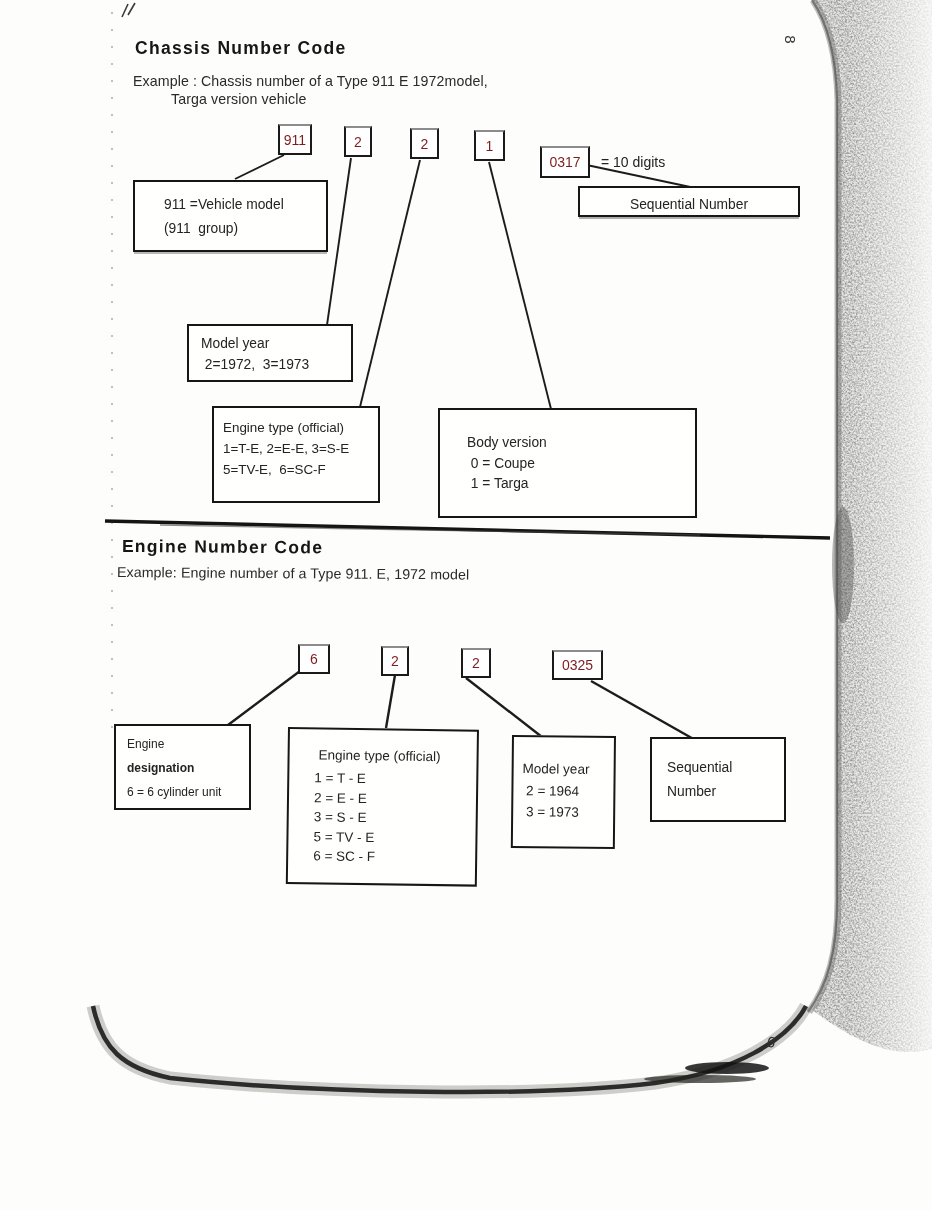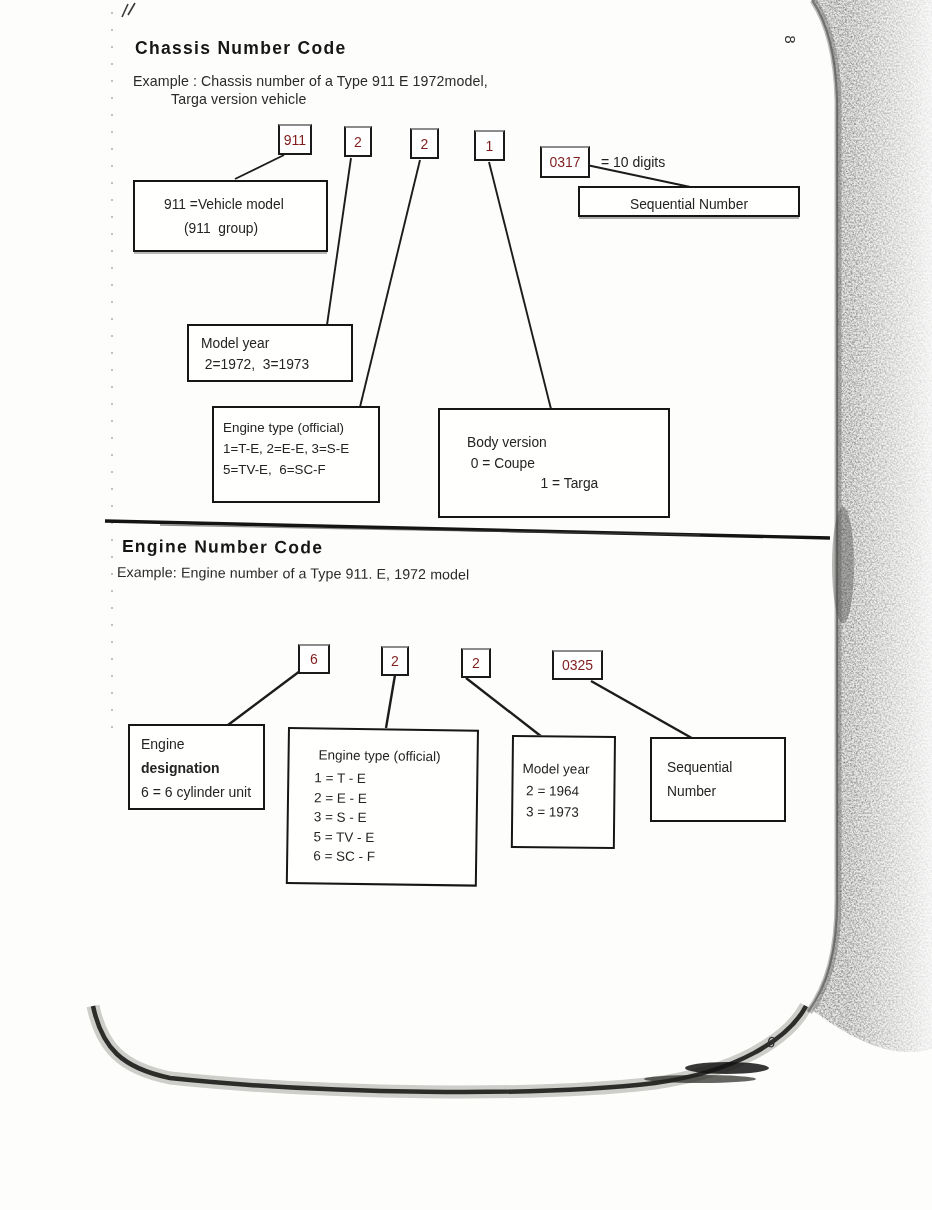--- a/index.html
+++ b/index.html
@@ -96,54 +96,54 @@
 
 <div class="abs code-box" style="left:278px;top:124px;width:34px;height:31px;">911</div>
 <div class="abs code-box" style="left:344px;top:126px;width:28px;height:31px;">2</div>
 <div class="abs code-box" style="left:410px;top:128px;width:29px;height:31px;">2</div>
 <div class="abs code-box" style="left:474px;top:130px;width:31px;height:31px;">1</div>
 <div class="abs code-box" style="left:540px;top:146px;width:50px;height:32px;">0317</div>
 <div class="abs digits-note" style="left:601px;top:127px;">= 10 digits</div>
 
 <div class="abs label-box" style="left:133px;top:180px;width:195px;height:72px;padding:11px 0 0 29px;box-shadow:0 3px 0 -1px rgba(25,25,25,.3);">
   <div class="box-line" style="line-height:24px;">911 =Vehicle model</div>
-  <div class="box-line" style="line-height:24px;margin-left:20px;">(911  group)</div>
+  <div class="box-line" style="line-height:24px;">(911  group)</div>
 </div>
 
 <div class="abs label-box" style="left:578px;top:186px;width:222px;height:31px;display:flex;align-items:flex-end;justify-content:center;box-shadow:0 3px 0 -1px rgba(25,25,25,.35);">
   <div class="box-line">Sequential Number</div>
 </div>
 
 <div class="abs label-box" style="left:187px;top:324px;width:166px;height:58px;padding:7px 0 0 12px;">
   <div class="box-line">Model year</div>
   <div class="box-line"> 2=1972,  3=1973</div>
 </div>
 
 <div class="abs label-box" style="left:212px;top:406px;width:168px;height:97px;padding:9px 0 0 9px;font-size:13.4px;">
   <div class="box-line">Engine type (official)</div>
   <div class="box-line">1=T-E, 2=E-E, 3=S-E</div>
   <div class="box-line">5=TV-E,  6=SC-F</div>
 </div>
 
-<div class="abs label-box" style="left:438px;top:408px;width:232px;height:110px;padding:21px 0 0 27px;">
+<div class="abs label-box" style="left:438px;top:408px;width:259px;height:110px;padding:21px 0 0 27px;">
   <div class="box-line" style="line-height:23px;">Body version</div>
   <div class="box-line" style="line-height:20px;"> 0 = Coupe</div>
-  <div class="box-line" style="line-height:20px;text-align:center;"> 1 = Targa</div>
+  <div class="box-line" style="line-height:20px;"> 1 = Targa</div>
 </div>
 
 <div class="abs section-title" style="left:122px;top:536px;transform:rotate(0.4deg);transform-origin:left top;">Engine Number Code</div>
 
 <div class="abs example-text" style="left:117px;top:564px;transform:rotate(0.4deg);transform-origin:left top;">Example: Engine number of a Type 911. E, 1972 model</div>
 
 <div class="abs code-box" style="left:298px;top:644px;width:32px;height:30px;">6</div>
 <div class="abs code-box" style="left:381px;top:646px;width:28px;height:30px;">2</div>
 <div class="abs code-box" style="left:461px;top:648px;width:30px;height:30px;">2</div>
 <div class="abs code-box" style="left:552px;top:650px;width:51px;height:30px;">0325</div>
 
-<div class="abs label-box" style="left:128px;top:724px;width:137px;height:86px;padding:6px 0 0 11px;font-size:14px;">
+<div class="abs label-box" style="left:114px;top:724px;width:137px;height:86px;padding:6px 0 0 11px;font-size:12px;">
   <div class="box-line" style="line-height:24px;">Engine</div>
   <div class="box-line" style="line-height:24px;font-weight:bold;">designation</div>
   <div class="box-line" style="line-height:24px;">6 = 6 cylinder unit</div>
 </div>
 
 <div class="abs label-box" style="left:288px;top:727px;width:191px;height:157px;padding:15px 0 0 25px;font-size:13.5px;transform:rotate(0.8deg);transform-origin:left top;">
   <div class="box-line" style="padding-left:4px;line-height:22px;margin-bottom:2px;">Engine type (official)</div>
   <div class="box-line" style="line-height:19.5px;">1 = T - E</div>
   <div class="box-line" style="line-height:19.5px;">2 = E - E</div>
   <div class="box-line" style="line-height:19.5px;">3 = S - E</div>

